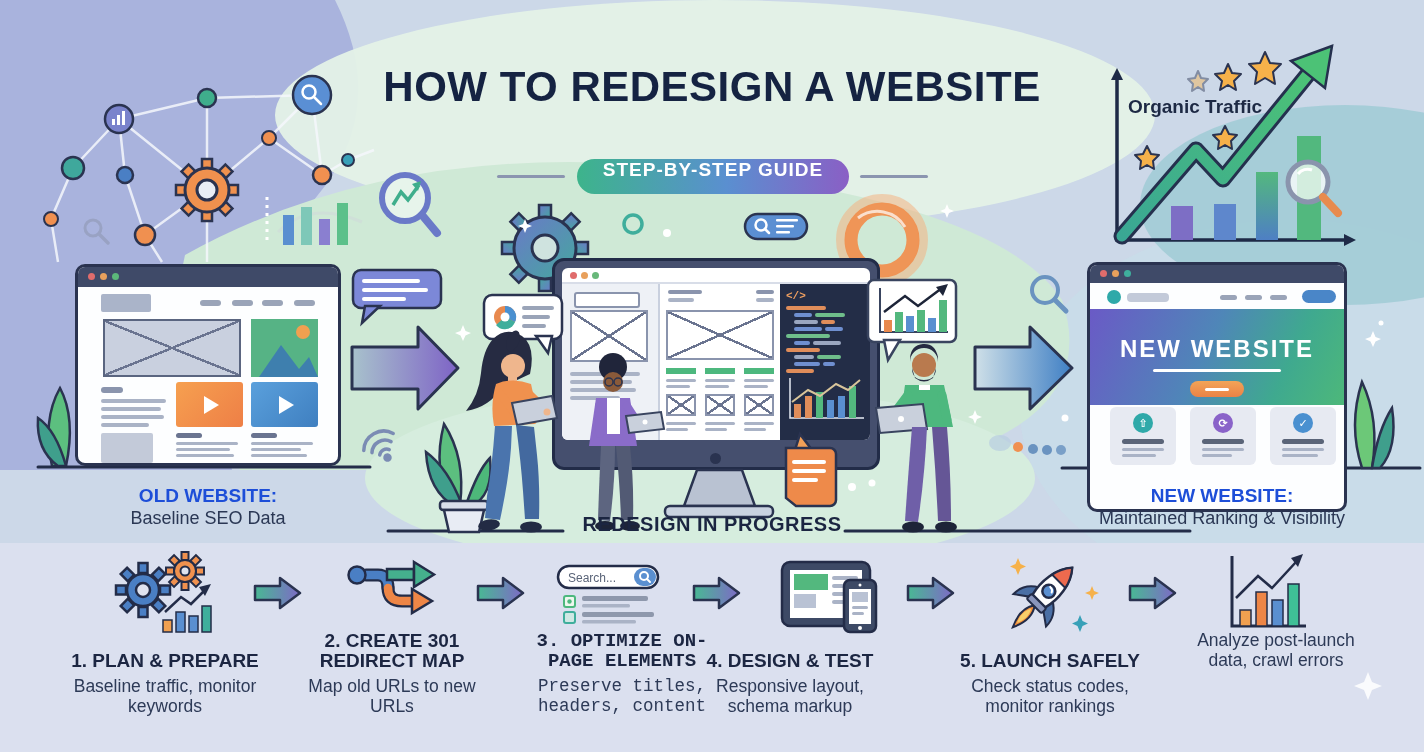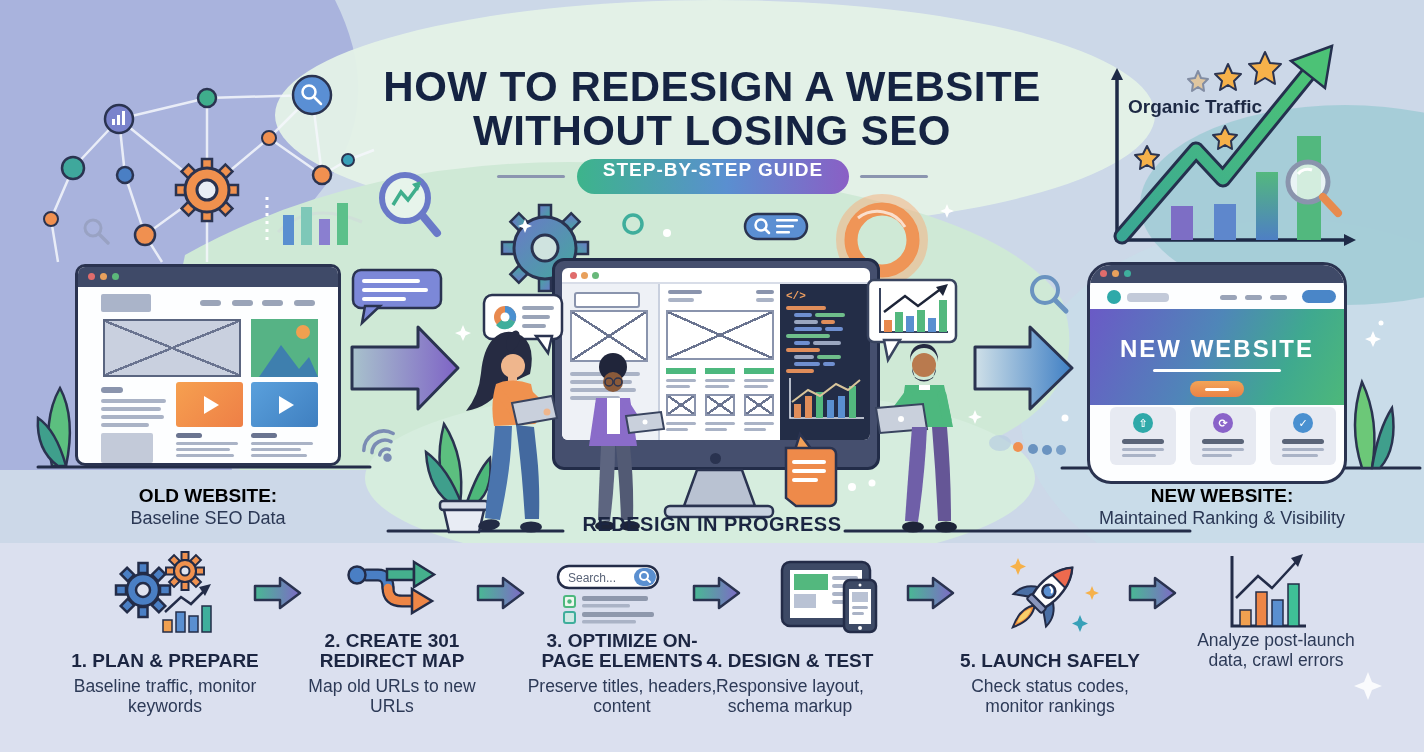--- a/index.html
+++ b/index.html
@@ -8,21 +8,21 @@
   .abs{position:absolute;}
   svg{display:block;}
   
   .main-title{width:820px;left:302px;text-align:center;color:#152342;
               font-weight:bold;font-size:42px;letter-spacing:.5px;z-index:4;}
   .badge-pill{left:577px;top:159px;width:272px;height:35px;border-radius:18px;
               background:linear-gradient(90deg,#3db48b,#5a8fd0 55%,#8a5fc5);
               display:flex;justify-content:center;z-index:4;}
   .badge-pill span{color:#fff;font-weight:bold;font-size:19px;letter-spacing:1px;}
   .badge-line{top:175px;width:68px;height:3px;background:#8b95b0;border-radius:2px;z-index:4;}
-  .caption-title{font-weight:bold;font-size:19px;color:#000000;text-align:center;z-index:4;}
+  .caption-title{font-weight:bold;font-size:19px;color:#1d4ed8;text-align:center;z-index:4;}
   .caption-sub{font-size:18px;color:#2a3754;text-align:center;z-index:4;}
   .organic-label{left:1128px;top:96px;width:170px;font-weight:bold;font-size:19px;color:#1d2944;z-index:4;}
   .redesign-caption{left:562px;top:513px;width:300px;text-align:center;color:#1b2541;
               font-weight:bold;font-size:20px;letter-spacing:.5px;z-index:4;}
   
   .step{position:absolute;top:626px;display:flex;flex-direction:column;align-items:center;z-index:4;}
   .step-title{height:46px;display:flex;align-items:flex-end;justify-content:center;text-align:center;
               font-weight:bold;font-size:19px;line-height:1.08;color:#1c2642;}
   .step-desc{margin-top:4px;width:190px;text-align:center;font-size:17.5px;line-height:1.15;color:#2d3a57;}
   
@@ -369,21 +369,21 @@
         <rect x="41" y="24" width="7" height="18" fill="#5a8fd0"></rect>
         <rect x="52" y="20" width="7" height="22" fill="#5a8fd0"></rect>
         <rect x="63" y="10" width="7" height="32" fill="#53b87e"></rect>
         <polyline points="6,26 22,14 34,20 50,8 62,14 74,4" stroke="#d8c49a" stroke-width="2" fill="none"></polyline>
       </svg>
     </div>
   </div>
   <div class="abs" style="left:155px;top:192px;width:11px;height:11px;border-radius:50%;background:#2a3350;"></div>
 </div>
 
-<div class="window" style="left:1087px;top:262px;width:260px;height:222px;border-radius:24px;">
+<div class="window" style="left:1087px;top:262px;width:260px;height:250px;">
   <div class="winbar" style="height:18px;">
     <span class="dot" style="left:10px;top:5px;background:#e06c6c"></span>
     <span class="dot" style="left:22px;top:5px;background:#e8a05c"></span>
     <span class="dot" style="left:34px;top:5px;background:#3fae9c"></span>
   </div>
   <div class="abs" style="left:17px;top:25px;width:14px;height:14px;border-radius:50%;background:#2fa9a9;"></div>
   <div class="abs" style="left:37px;top:28px;width:42px;height:9px;background:#c3cad9;border-radius:4px;"></div>
   <div class="dash" style="left:130px;top:30px;width:17px;height:5px;"></div>
   <div class="dash" style="left:155px;top:30px;width:17px;height:5px;"></div>
   <div class="dash" style="left:180px;top:30px;width:17px;height:5px;"></div>
@@ -651,21 +651,20 @@
   <g stroke="#2a3350" stroke-width="2.5" stroke-linejoin="round">
     <polygon points="255,586 280,586 280,578 300,593 280,608 280,600 255,600" fill="url(#sArr)"></polygon>
     <polygon points="478,586 503,586 503,578 523,593 503,608 503,600 478,600" fill="url(#sArr)"></polygon>
     <polygon points="694,586 719,586 719,578 739,593 719,608 719,600 694,600" fill="url(#sArr)"></polygon>
     <polygon points="908,586 933,586 933,578 953,593 933,608 933,600 908,600" fill="url(#sArr)"></polygon>
     <polygon points="1130,586 1155,586 1155,578 1175,593 1155,608 1155,600 1130,600" fill="url(#sArr)"></polygon>
   </g>
 </svg>
 
 <div class="abs main-title" style="top:63px;">HOW TO REDESIGN A WEBSITE</div>
-<div class="abs main-title" style="top:107px;">WITHOUT LOSING SEO</div>
 
 <div class="abs badge-line" style="left:497px;"></div>
 <div class="abs badge-pill">
   <span>STEP-BY-STEP GUIDE</span>
 </div>
 <div class="abs badge-line" style="left:860px;"></div>
 
 <div class="abs organic-label">Organic Traffic</div>
 
 <div class="abs caption-title" style="left:75px;top:485px;width:266px;">OLD WEBSITE:</div>
@@ -677,21 +676,21 @@
 <div class="abs caption-sub" style="left:1072px;top:508px;width:300px;">Maintained Ranking &amp; Visibility</div>
 
 <div class="step" style="left:55px;width:220px;">
   <div class="step-title">1. PLAN &amp; PREPARE</div>
   <div class="step-desc">Baseline traffic, monitor keywords</div>
 </div>
 <div class="step" style="left:312px;width:160px;">
   <div class="step-title">2. CREATE 301 REDIRECT MAP</div>
   <div class="step-desc">Map old URLs to new URLs</div>
 </div>
-<div class="step" style="left:522px;width:200px;">
+<div class="step" style="left:522px;width:200px;font-family:Liberation Mono, monospace;">
   <div class="step-title">3. OPTIMIZE ON-PAGE ELEMENTS</div>
   <div class="step-desc">Preserve titles, headers, content</div>
 </div>
 <div class="step" style="left:690px;width:200px;">
   <div class="step-title">4. DESIGN &amp; TEST</div>
   <div class="step-desc">Responsive layout, schema markup</div>
 </div>
 <div class="step" style="left:950px;width:200px;">
   <div class="step-title">5. LAUNCH SAFELY</div>
   <div class="step-desc">Check status codes, monitor rankings</div>

